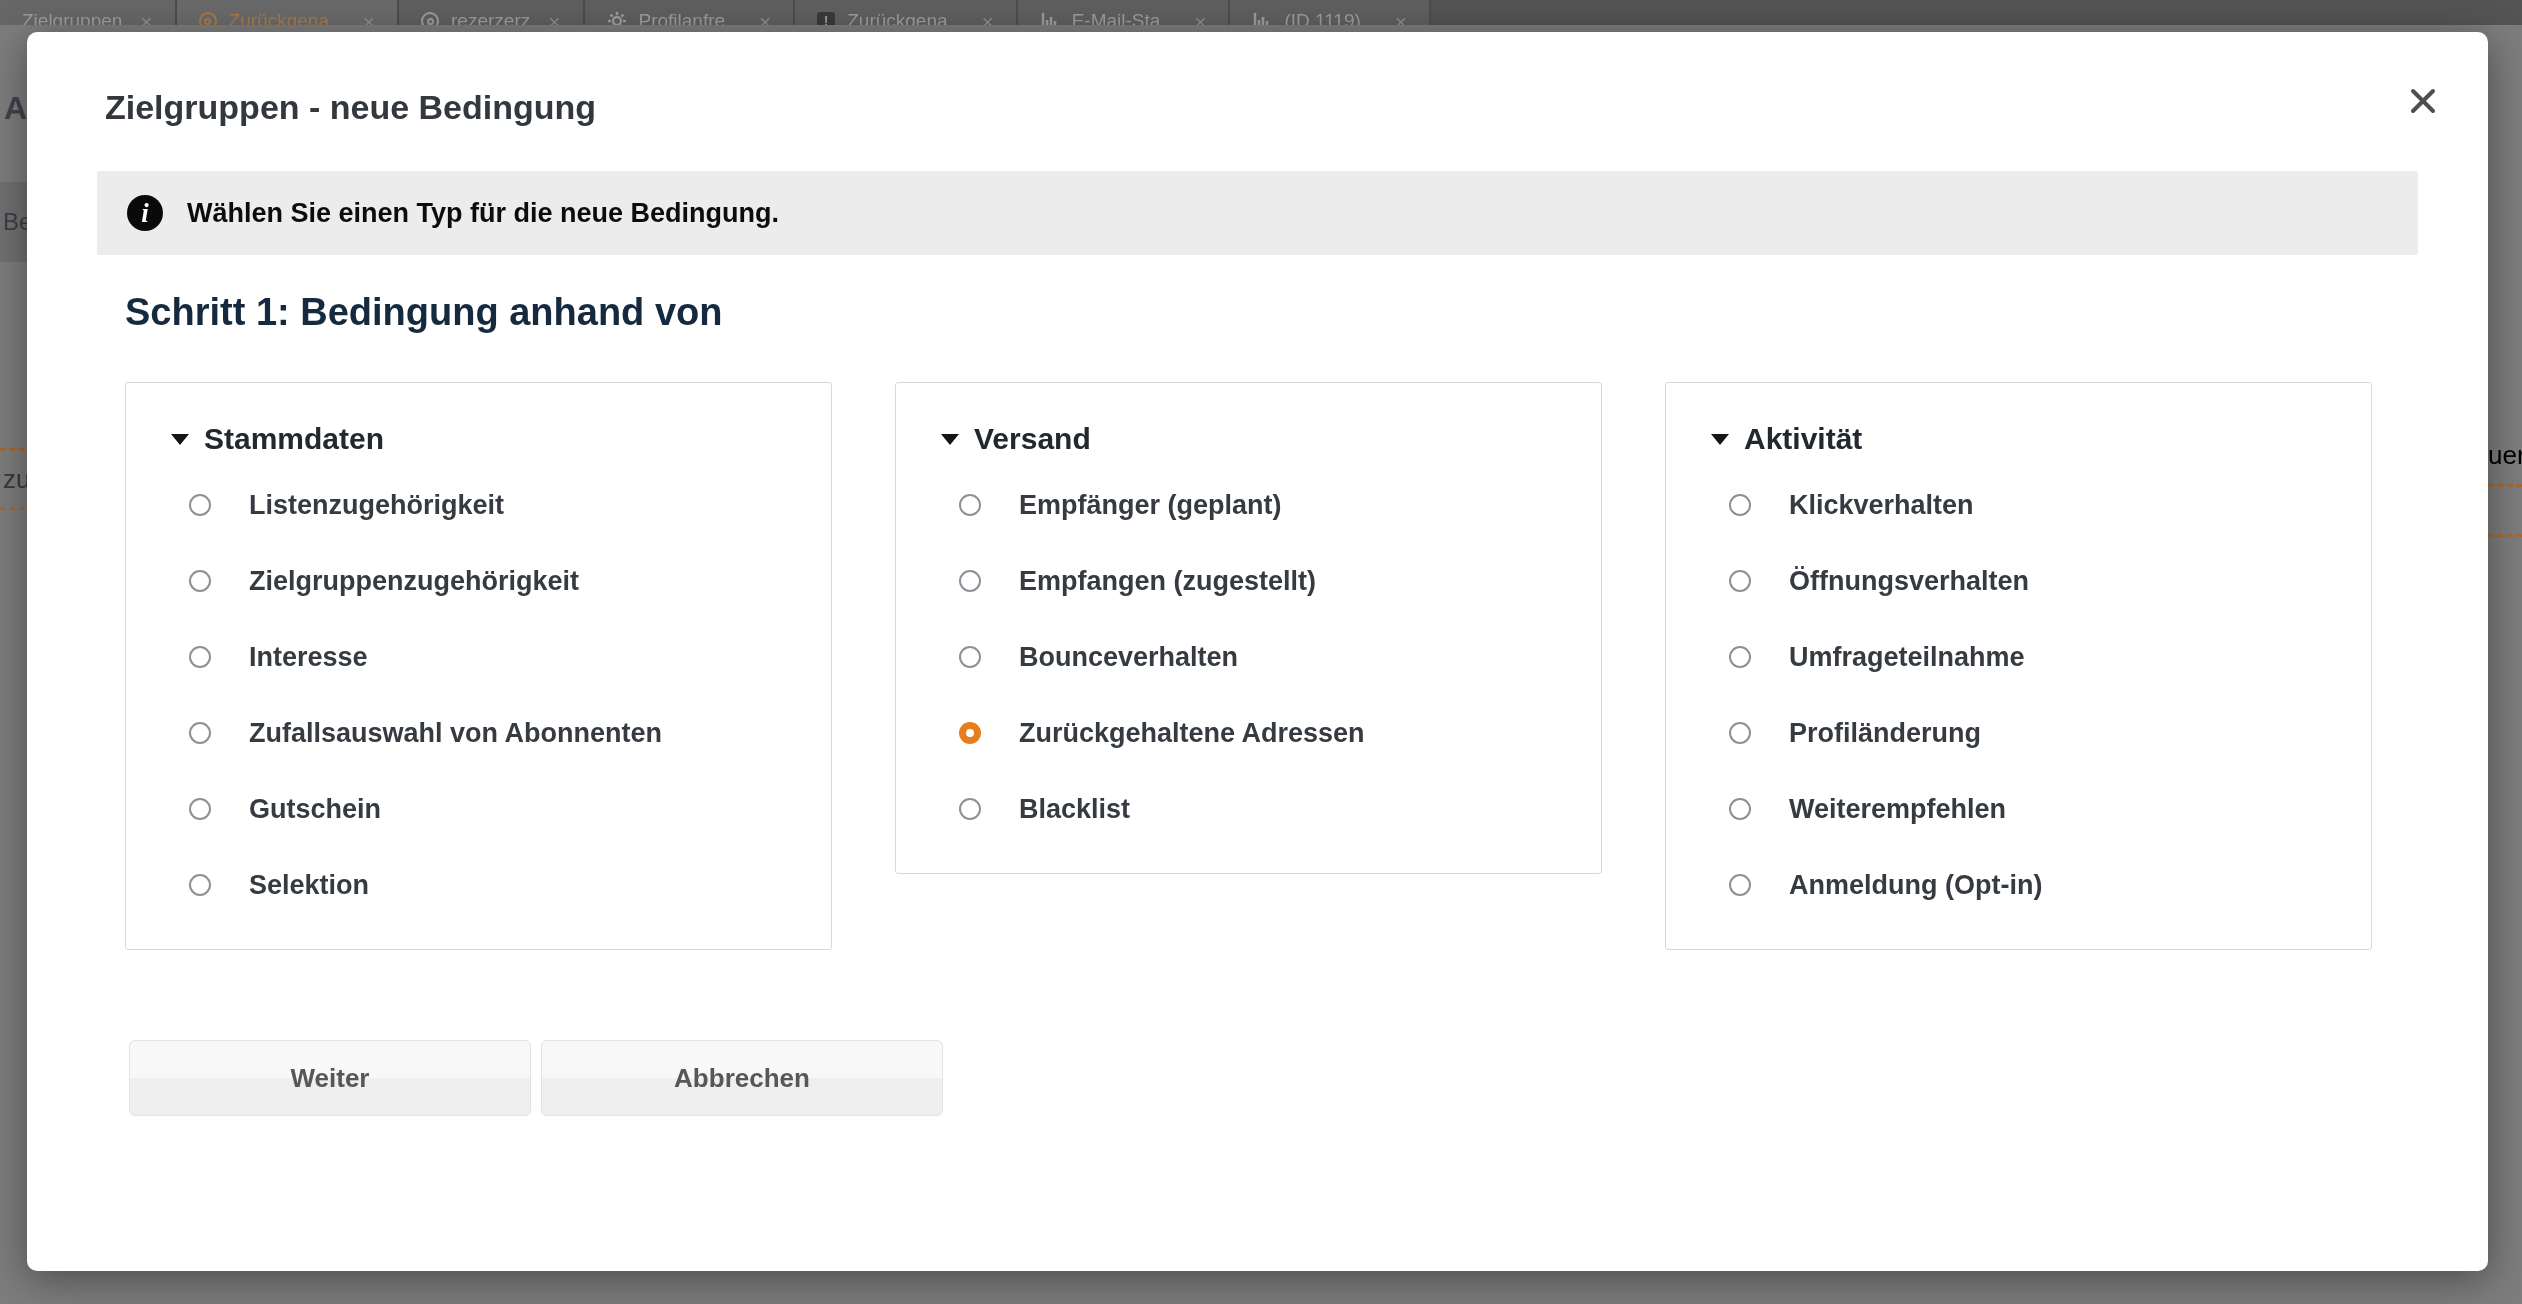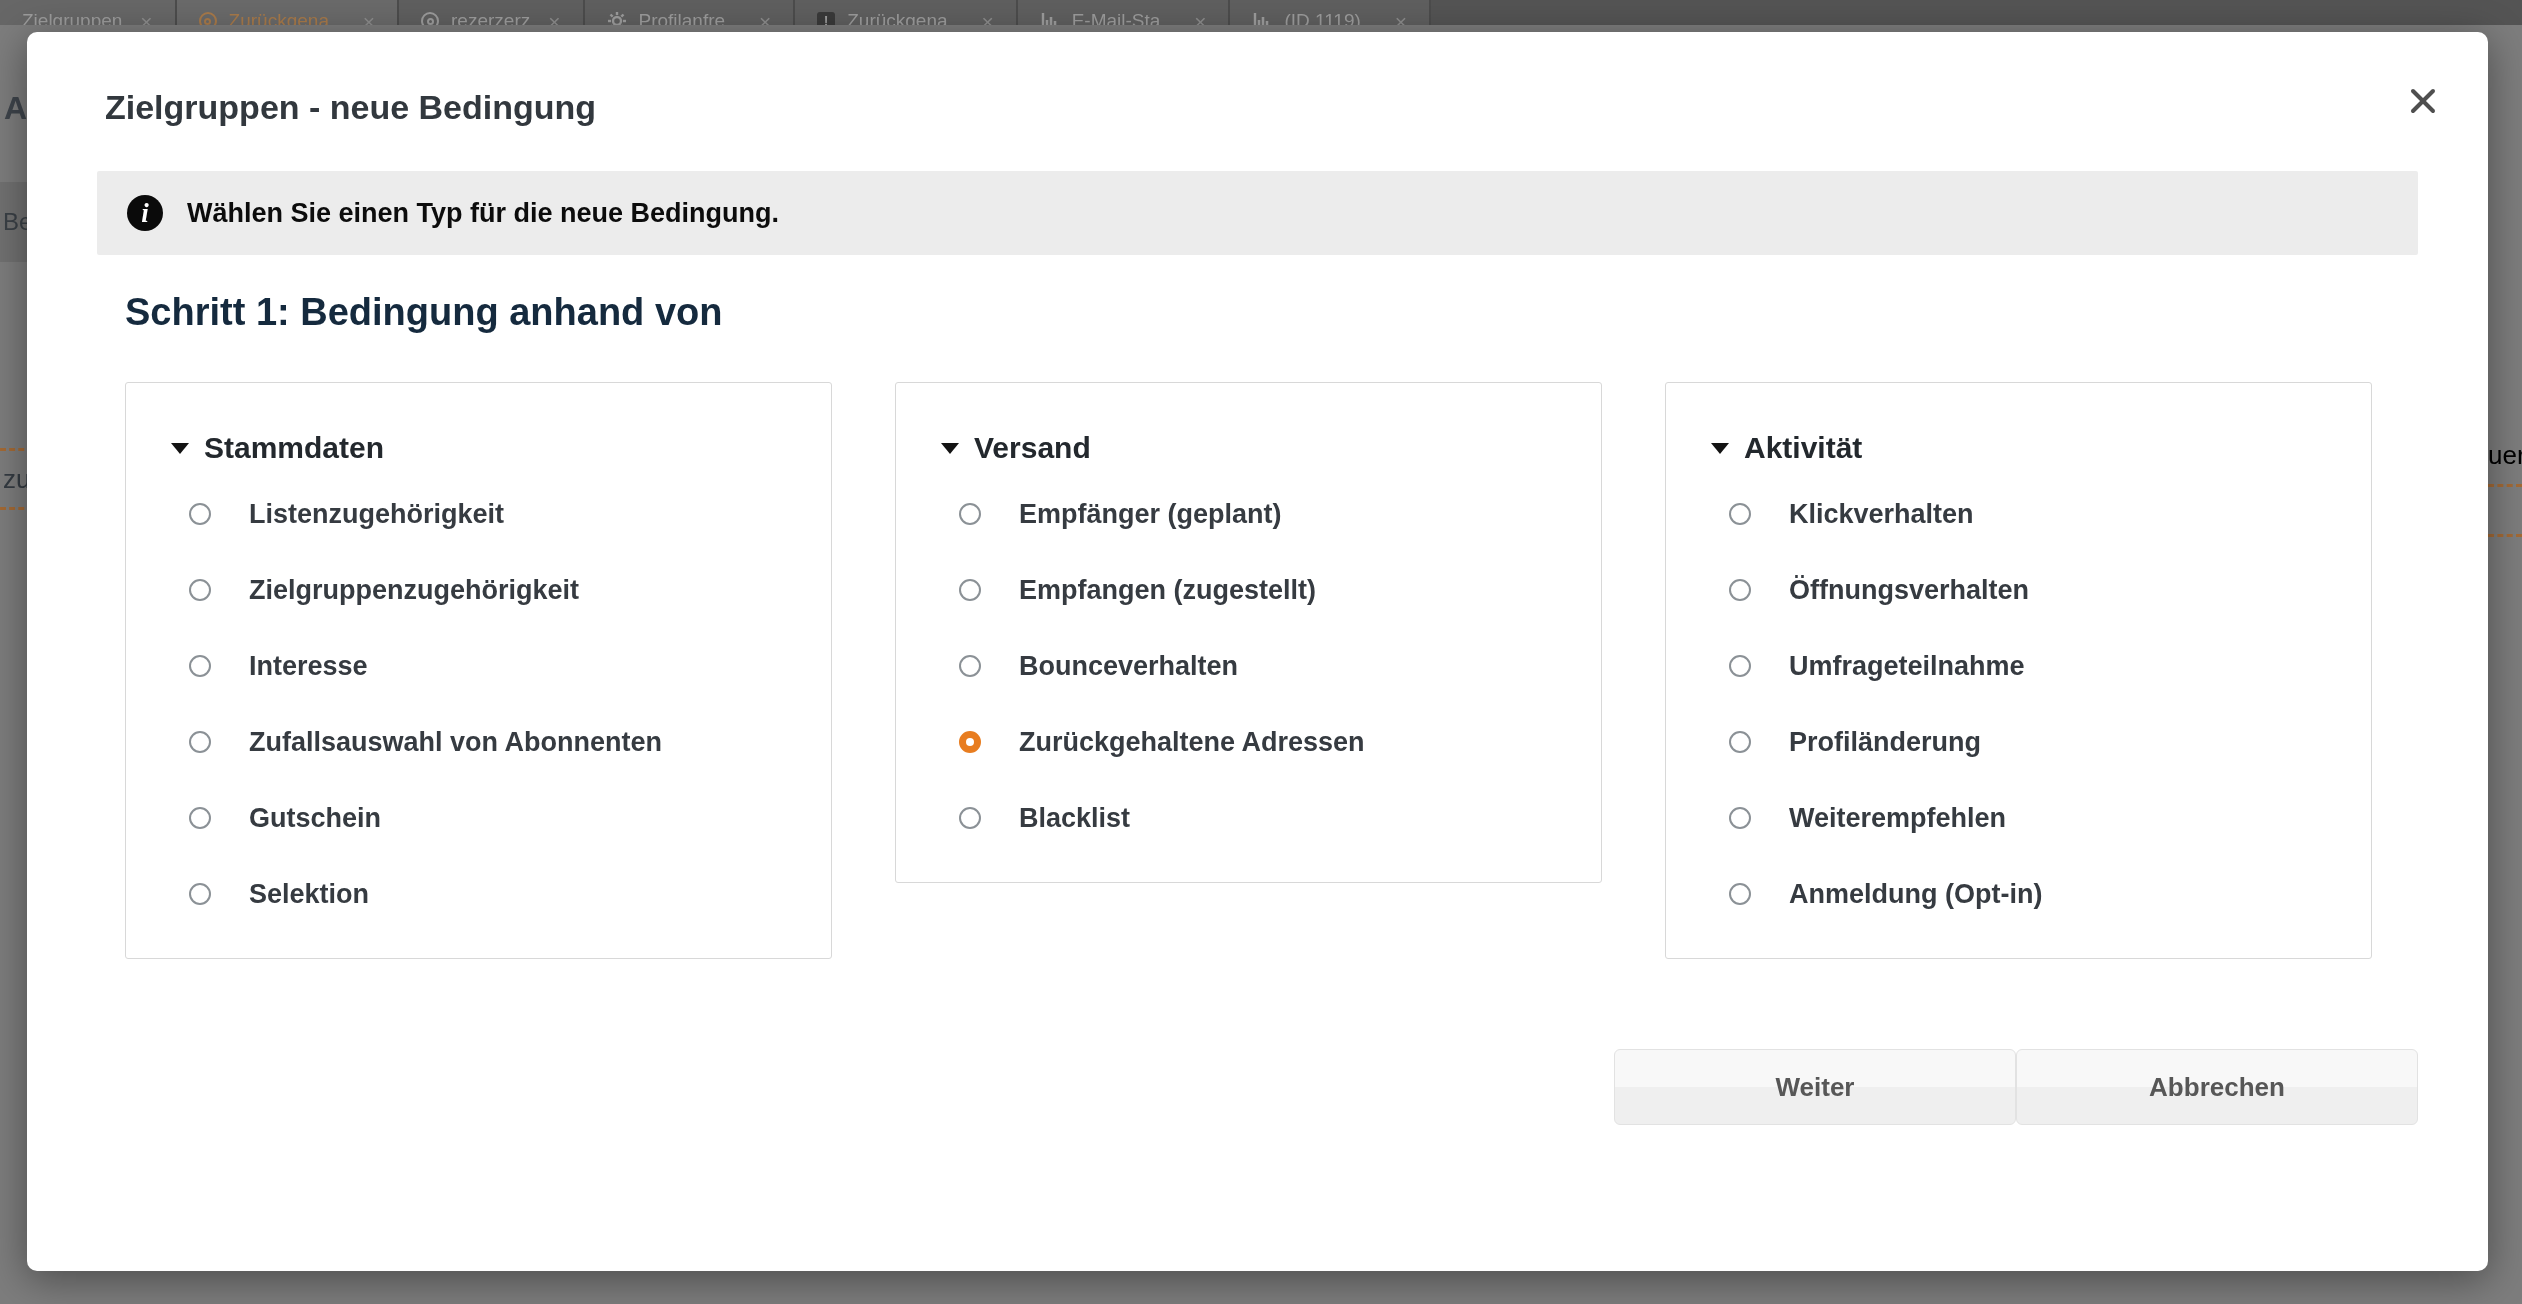--- a/index.html
+++ b/index.html
@@ -51,32 +51,32 @@
   .info-banner{margin-top:44px;background:#ececec;border-radius:2px;height:84px;
     display:flex;align-items:center;gap:24px;padding:0 30px;}
   .info-icon{width:36px;height:36px;border-radius:50%;background:#0a0a0a;color:#ffffff;flex:none;
     display:flex;align-items:center;justify-content:center;
     font-family:"Liberation Serif","DejaVu Serif",serif;font-size:27px;font-weight:700;font-style:italic;}
   .info-text{font-size:27px;font-weight:700;color:#0c0c0c;}
   .step-heading{margin:36px 0 0 28px;font-size:38px;font-weight:700;color:#152a3e;}
   .groups{margin:48px 0 0 28px;display:flex;gap:63px;align-items:flex-start;}
   .group{width:707px;box-sizing:border-box;border:1px solid #d8d8d8;border-radius:3px;
     background:#ffffff;padding:34px 20px 26px 45px;}
-  .group-header{display:flex;align-items:center;gap:15px;height:44px;margin-bottom:6px;cursor:pointer;margin-top:9px;}
+  .group-header{display:flex;align-items:center;gap:15px;height:44px;margin-bottom:6px;cursor:pointer;}
   .caret{width:0;height:0;border-left:9px solid transparent;border-right:9px solid transparent;
     border-top:11px solid #141414;flex:none;}
   .group-title{font-size:30px;font-weight:700;color:#23282d;}
   .option{display:flex;align-items:center;gap:38px;height:76px;padding-left:18px;cursor:pointer;}
   .radio{width:22px;height:22px;border:2px solid #8b9196;border-radius:50%;box-sizing:border-box;
     position:relative;flex:none;}
   .option.selected .radio{background:#e87d20;border-color:#e87d20;}
   .option.selected .radio::after{content:"";position:absolute;inset:0;margin:auto;width:8px;height:8px;
     border-radius:50%;background:#ffffff;}
   .option-label{font-size:27px;font-weight:600;color:#363b41;}
-  .actions{margin:90px 0 0 24px;display:flex;gap:0;justify-content:flex-end;}
+  .actions{margin:90px 0 0 32px;display:flex;gap:10px;}
   .btn{width:402px;height:76px;box-sizing:border-box;border:1px solid #e2e2e2;border-radius:6px;
     background:linear-gradient(#f8f8f8 50%,#efefef 50%);
     font-family:inherit;font-size:26px;font-weight:600;color:#575757;
     display:flex;align-items:center;justify-content:center;cursor:pointer;}
 </style>
 </head>
 <body>
 
 <div class="stage">
 

